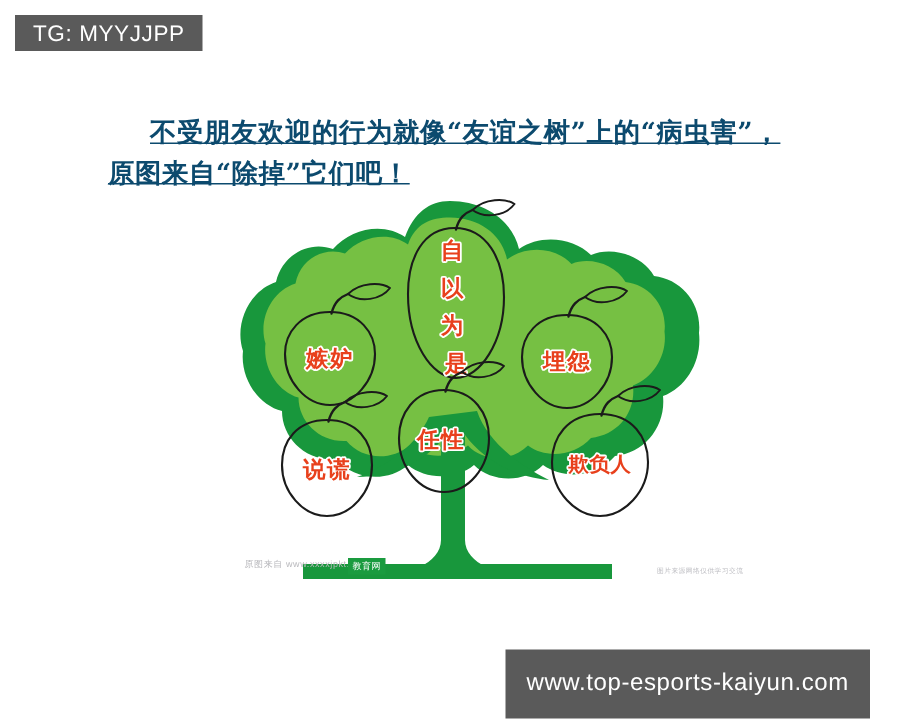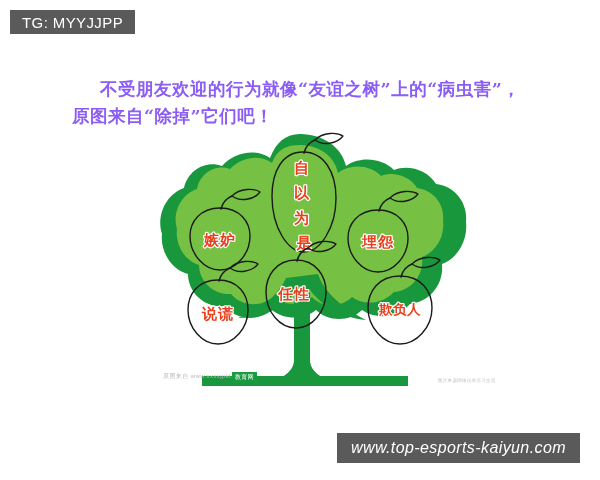--- a/index.html
+++ b/index.html
@@ -38,38 +38,38 @@
   #tg-badge {
     left: 10px;
     top: 10px;
     height: 24px;
     padding: 0 12px;
     font-size: 15px;
   }
   #url-badge {
     left: 337px;
     top: 433px;
-    height: 30px;
+    height: 46px;
     padding: 0 14px;
     font-size: 16px;
-    font-style: italic;
   }
 
   
   #headline {
     position: absolute;
     left: 72px;
     top: 76px;
     width: 480px;
-    color: #8b5cf6;
+    color: #0c4a6e;
     font-family: "DejaVu Serif", "Liberation Serif", serif;
     font-weight: bold;
     font-size: 17.5px;
     line-height: 27px;
     letter-spacing: 0.5px;
+    text-decoration: underline;
   }
   #headline .line1 { display: block; text-indent: 28px; }
   #headline .line2 { display: block; }
 
   
   #tree-illustration {
     position: absolute;
     left: 128px;
     top: 128px;
     width: 344px;

